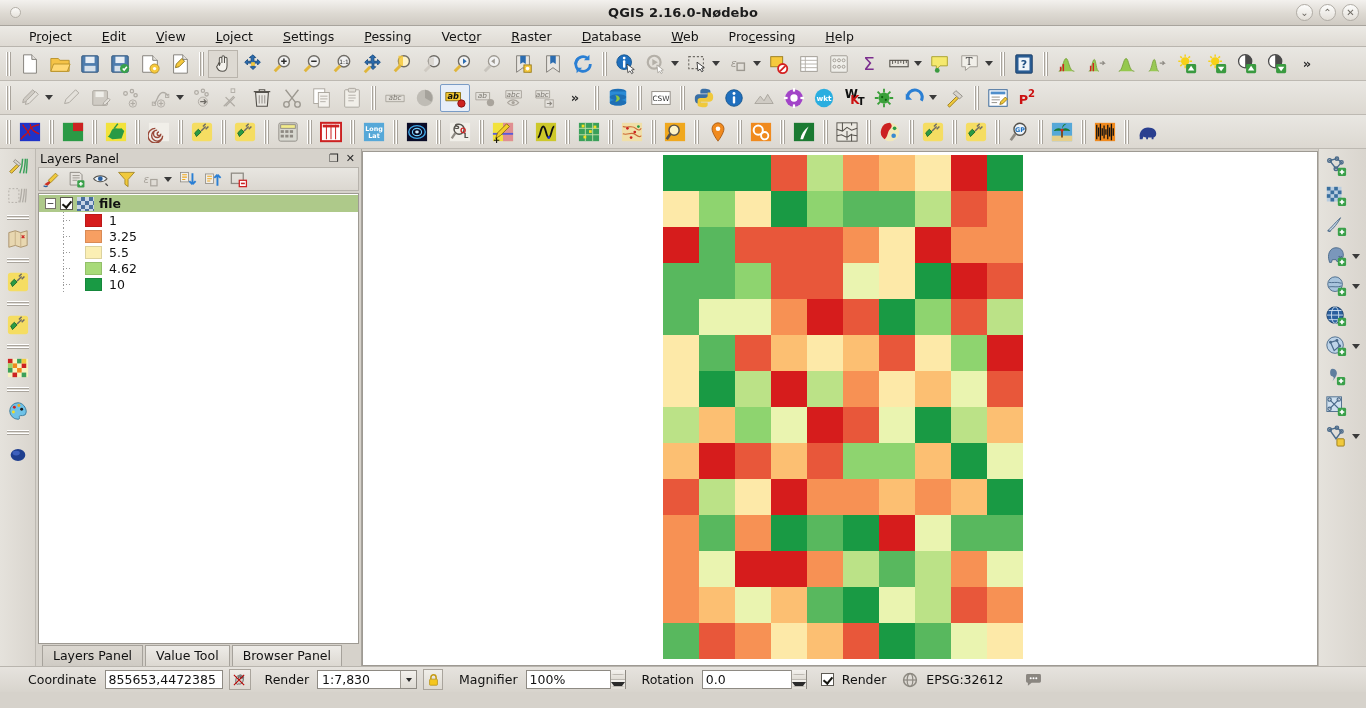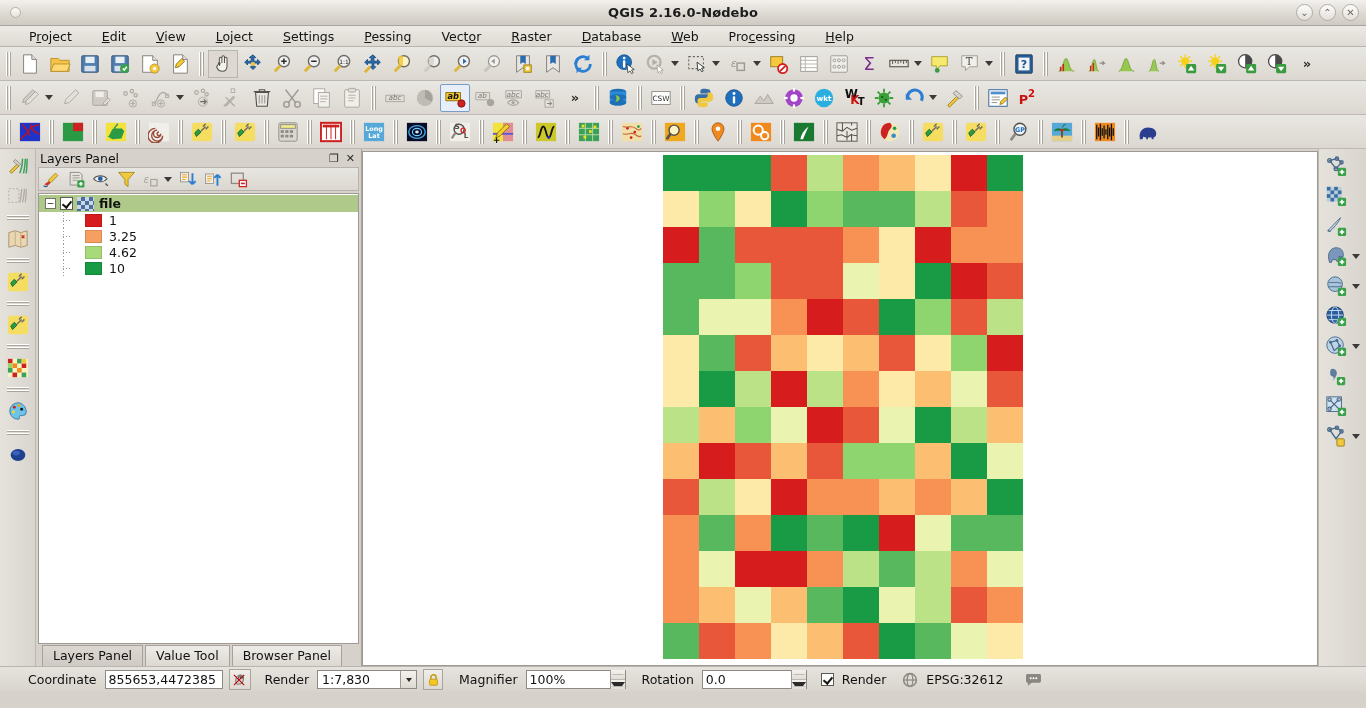--- a/index.html
+++ b/index.html
@@ -1181,20 +1181,25 @@
               <div class="legend-swatch" style="background:#d61c1c"></div>
               <div class="legend-label">1</div>
             </div>
             <div class="legend-row">
               <div class="legend-branch"></div>
               <div class="legend-swatch" style="background:#f79f62"></div>
               <div class="legend-label">3.25</div>
             </div>
             <div class="legend-row">
               <div class="legend-branch"></div>
+              <div class="legend-swatch" style="background:#fbefb4"></div>
+              <div class="legend-label">5.5</div>
+            </div>
+            <div class="legend-row">
+              <div class="legend-branch"></div>
               <div class="legend-swatch" style="background:#a8da79"></div>
               <div class="legend-label">4.62</div>
             </div>
             <div class="legend-row">
               <div class="legend-branch"></div>
               <div class="legend-swatch" style="background:#199a44"></div>
               <div class="legend-label">10</div>
             </div>
           </div>
       </div>

